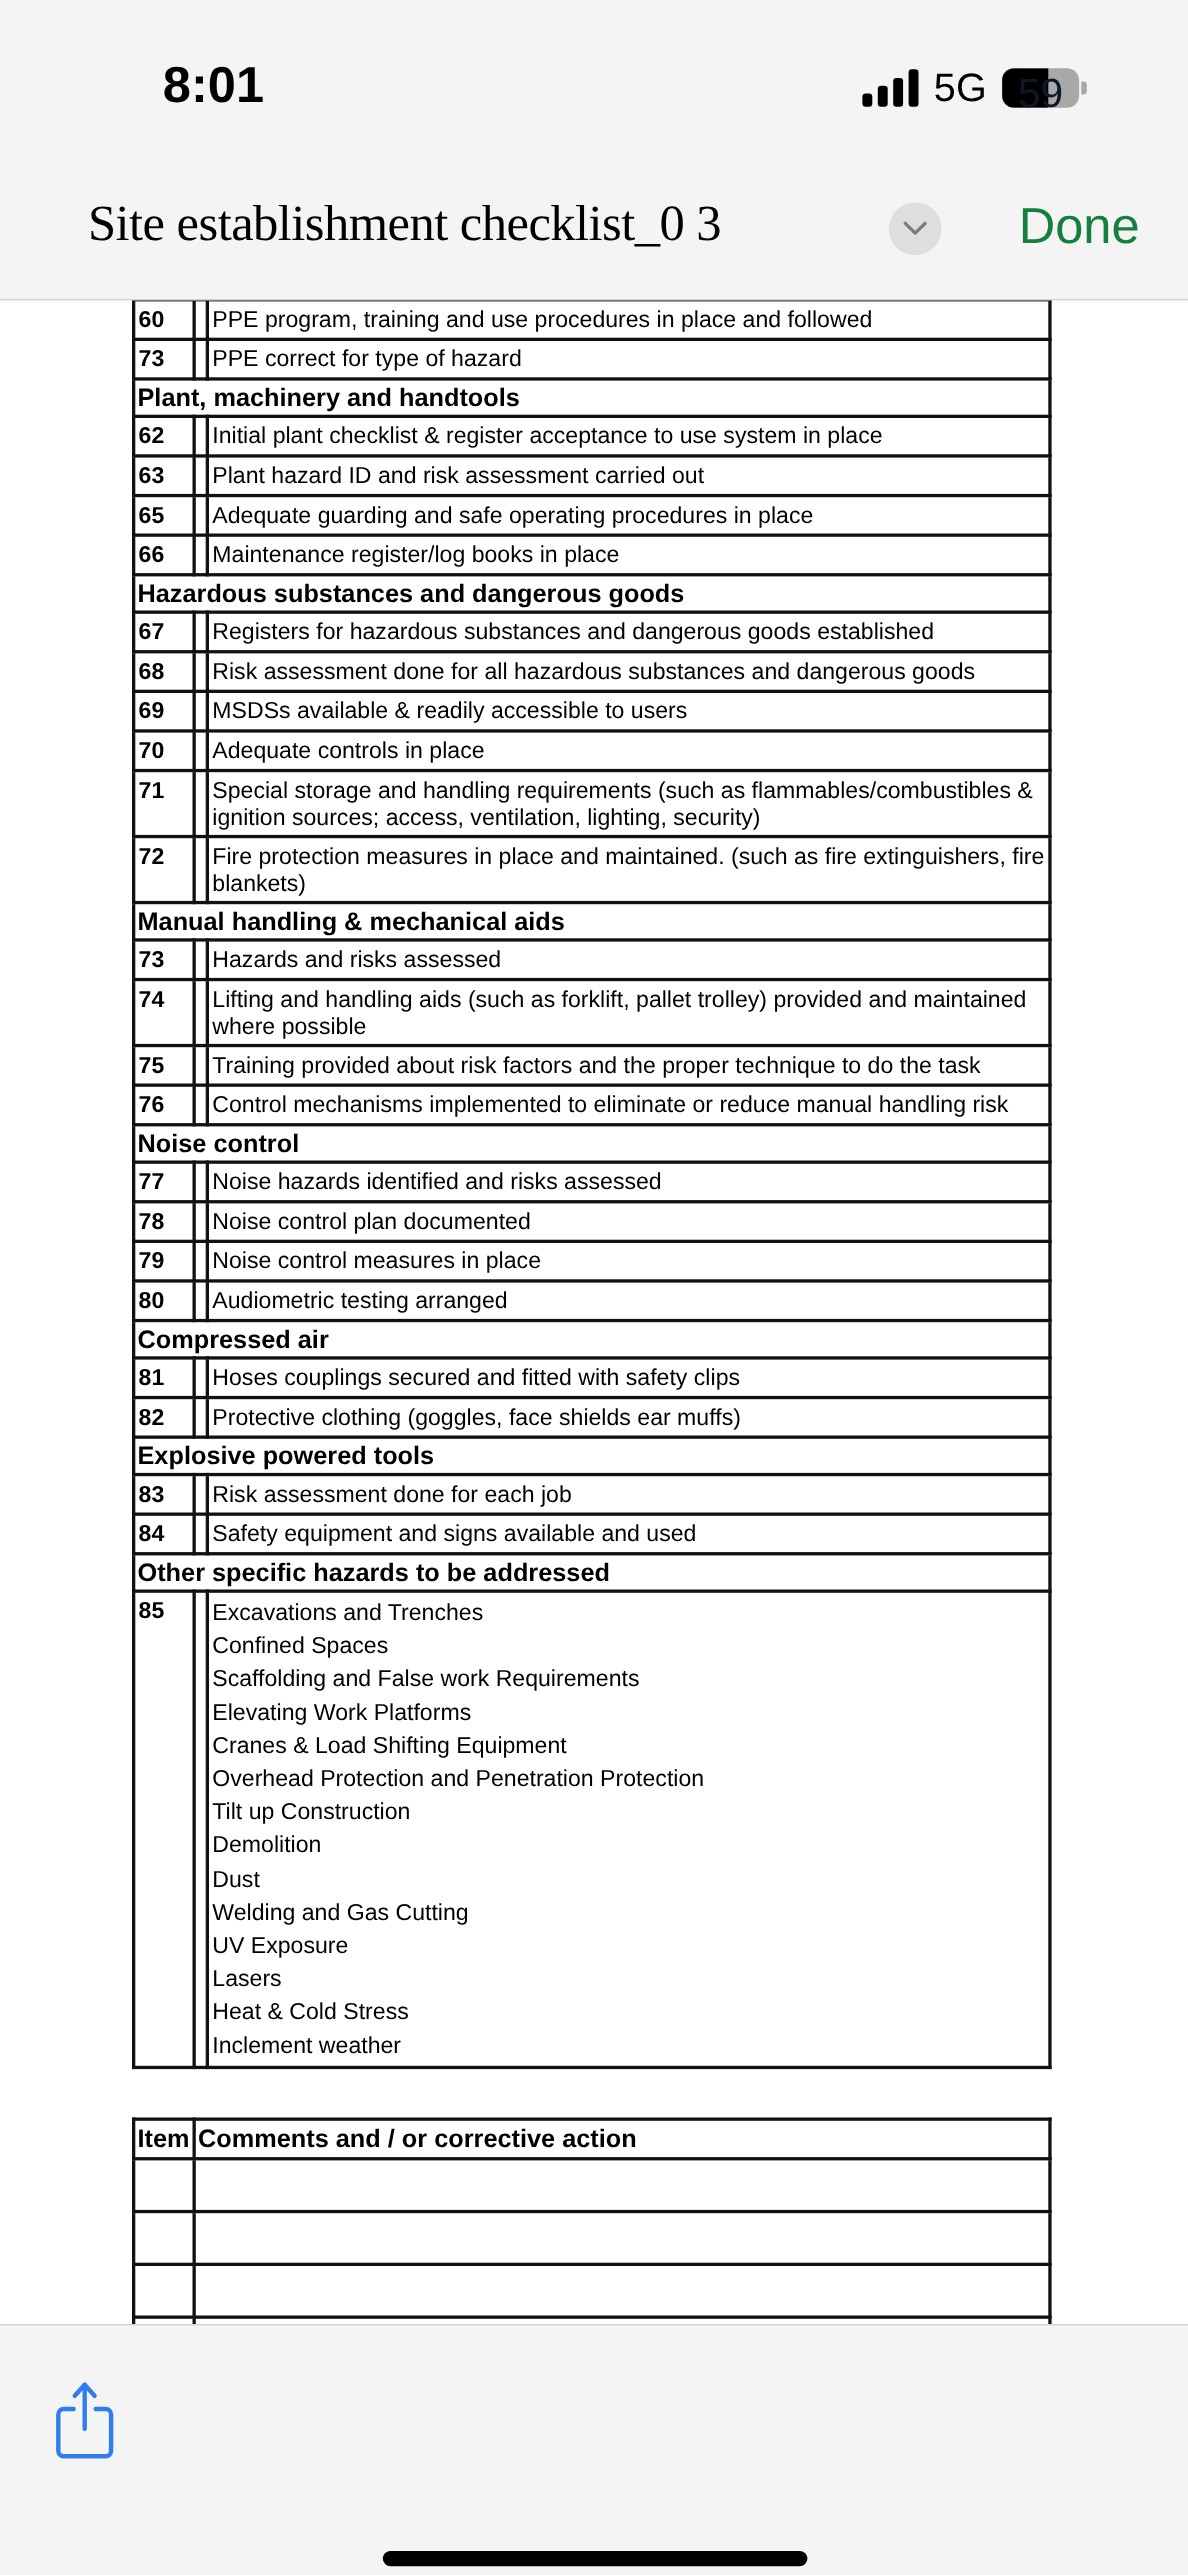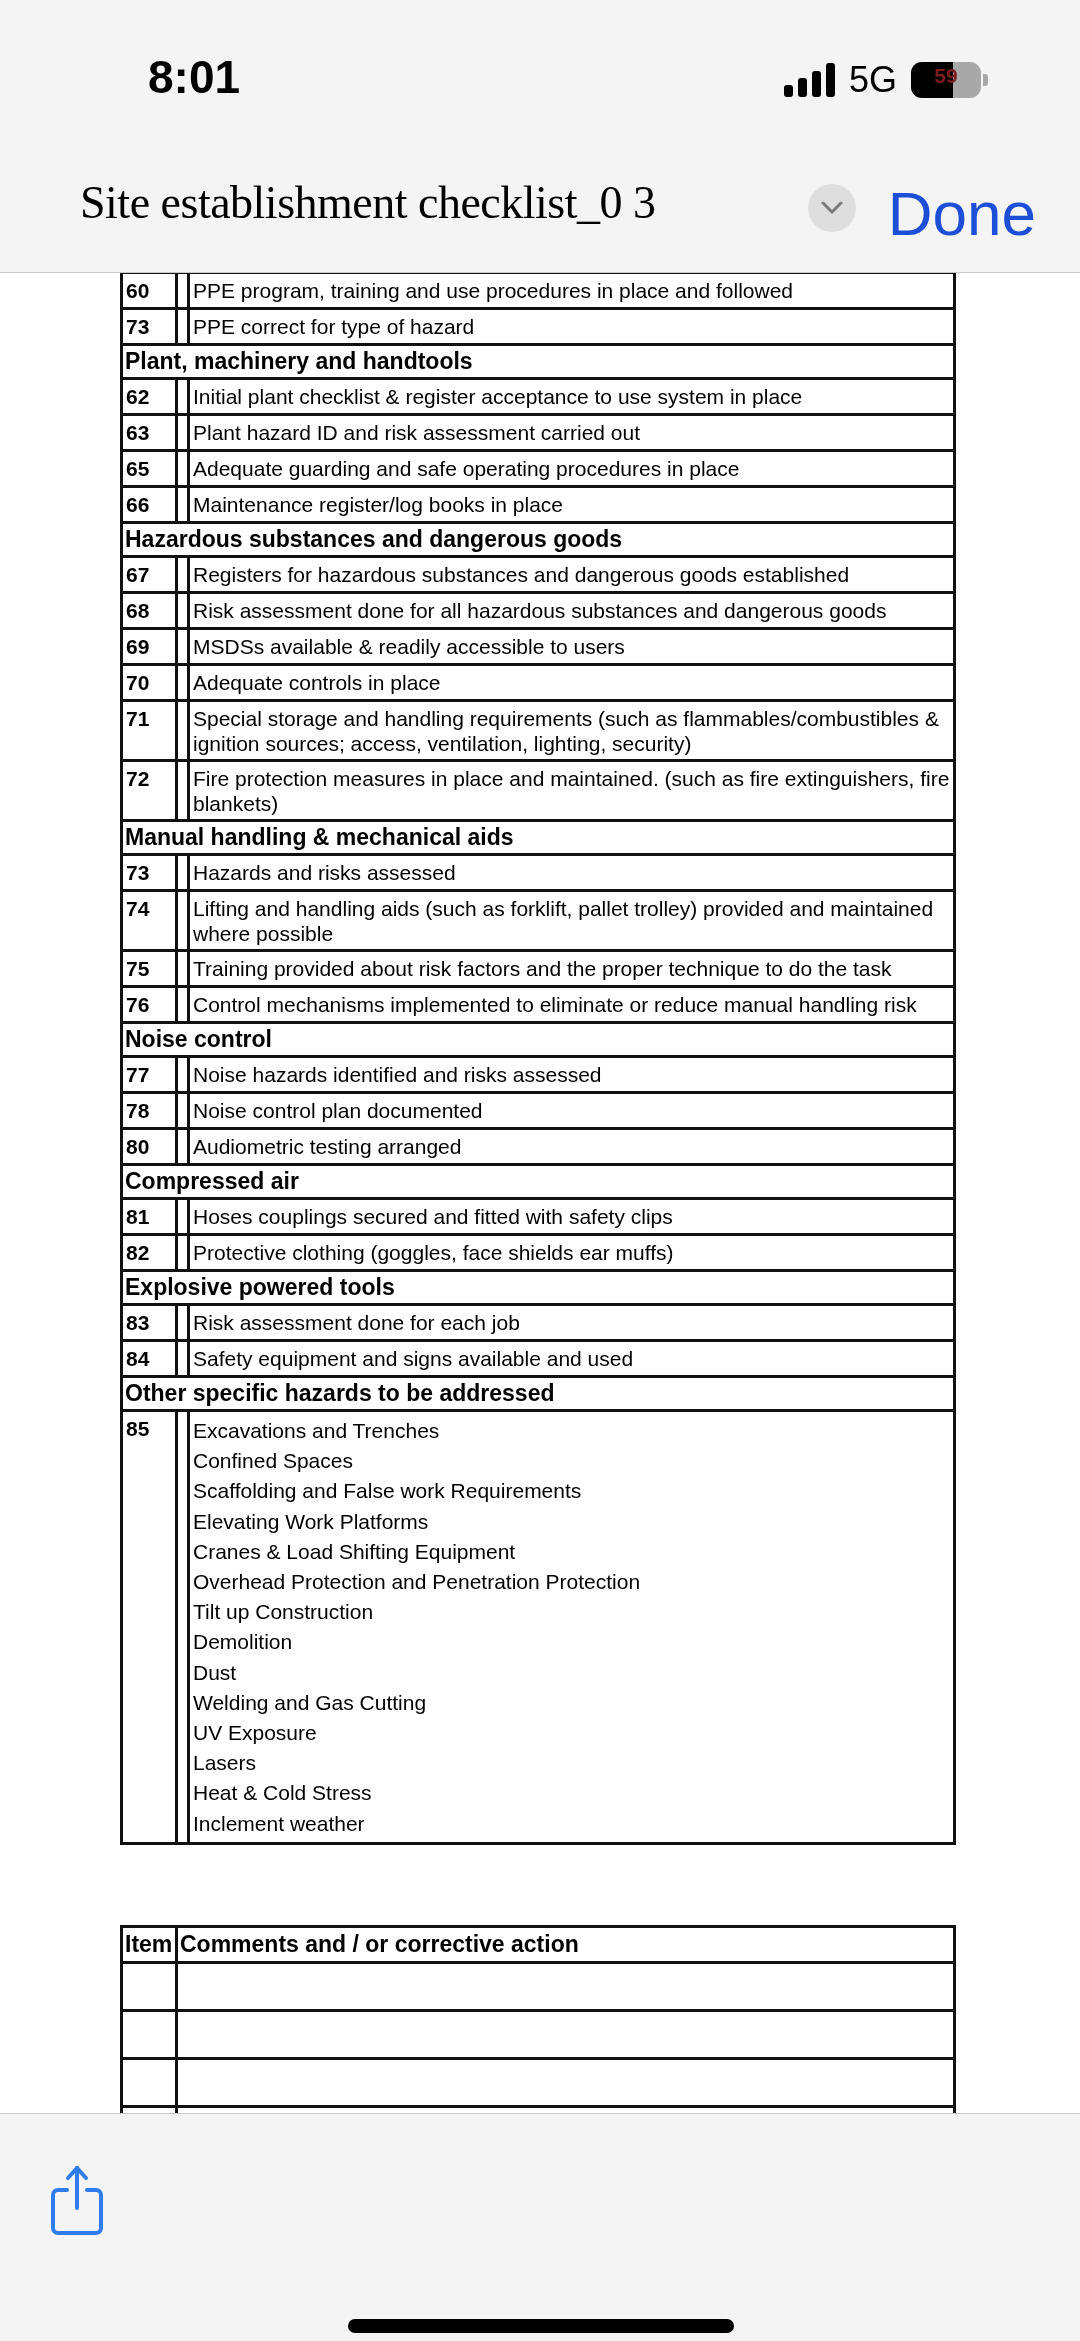--- a/index.html
+++ b/index.html
@@ -8,26 +8,26 @@
 
   
   .topbar { position: absolute; left: 0; top: 0; width: 1080px; height: 273px; background: #f4f4f4; border-bottom: 1px solid #c9c9c9; z-index: 5; }
   .time { position: absolute; left: 148px; top: 50px; font-size: 46px; font-weight: bold; letter-spacing: 0px; }
   .status-right { position: absolute; right: 92px; top: 58px; height: 44px; display: flex; align-items: center; gap: 14px; }
   .signal { display: flex; align-items: flex-end; gap: 5px; height: 34px; }
   .signal span { display: block; width: 9px; background: #000; border-radius: 3px; }
   .net { font-size: 36px; }
   .battery { position: relative; width: 70px; height: 36px; border-radius: 11px; background: #a8a8a8; overflow: hidden; }
   .battery .fill { position: absolute; left: 0; top: 0; bottom: 0; width: 60%; background: #000; }
-  .battery .pct { position: absolute; left: 0; right: 0; top: 2px; text-align: center; color: #7f1d1d; font-size: 21px; font-weight: bold; }
+  .battery .pct { position: absolute; left: 0; right: 0; top: 2px; text-align: center; color: #0f172a; font-size: 37px; font-weight: normal; }
   .battery-tip { width: 5px; height: 12px; background: #a8a8a8; border-radius: 0 3px 3px 0; margin-left: -12px; }
 
   .doc-title { position: absolute; left: 80px; top: 176px; font-size: 46px; font-weight: normal; letter-spacing: -0.5px; font-family: Liberation Serif, serif; }
   .title-chevron { position: absolute; left: 808px; top: 184px; width: 48px; height: 48px; border-radius: 50%; background: #dedede; display: flex; align-items: center; justify-content: center; }
-  .done { position: absolute; right: 44px; top: 178px; font-size: 62px; color: #1d4ed8; cursor: pointer; }
+  .done { position: absolute; right: 44px; top: 178px; font-size: 46px; color: #15803d; cursor: pointer; }
 
   
   .doc { position: absolute; left: 0; top: 269px; width: 1028px; height: 1844px; background: #fff; overflow: hidden; }
   table.checklist { position: absolute; left: 120px; top: 2px; width: 836px; border-collapse: collapse; table-layout: fixed; }
   table.checklist td { border: 3px solid #111; vertical-align: top; font-size: 21px; line-height: 25px; padding: 4px 3px 3px 3px; }
   td.num { width: 55px; font-weight: bold; font-size: 22px; padding-left: 2px; }
   td.gap { width: 12px; padding: 0; }
   td.text { padding-left: 2px; }
   tr.section td { font-weight: bold; font-size: 23px; padding: 3px 2px; }
   tr.row1 td { height: 36px; }
@@ -178,20 +178,25 @@
           <td class="num">77</td>
           <td class="gap"></td>
           <td class="text">Noise hazards identified and risks assessed</td>
         </tr>
         <tr class="row1">
           <td class="num">78</td>
           <td class="gap"></td>
           <td class="text">Noise control plan documented</td>
         </tr>
         <tr class="row1">
+          <td class="num">79</td>
+          <td class="gap"></td>
+          <td class="text">Noise control measures in place</td>
+        </tr>
+        <tr class="row1">
           <td class="num">80</td>
           <td class="gap"></td>
           <td class="text">Audiometric testing arranged</td>
         </tr>
         <tr class="section">
           <td colspan="3">Compressed air</td>
         </tr>
         <tr class="row1">
           <td class="num">81</td>
           <td class="gap"></td>

